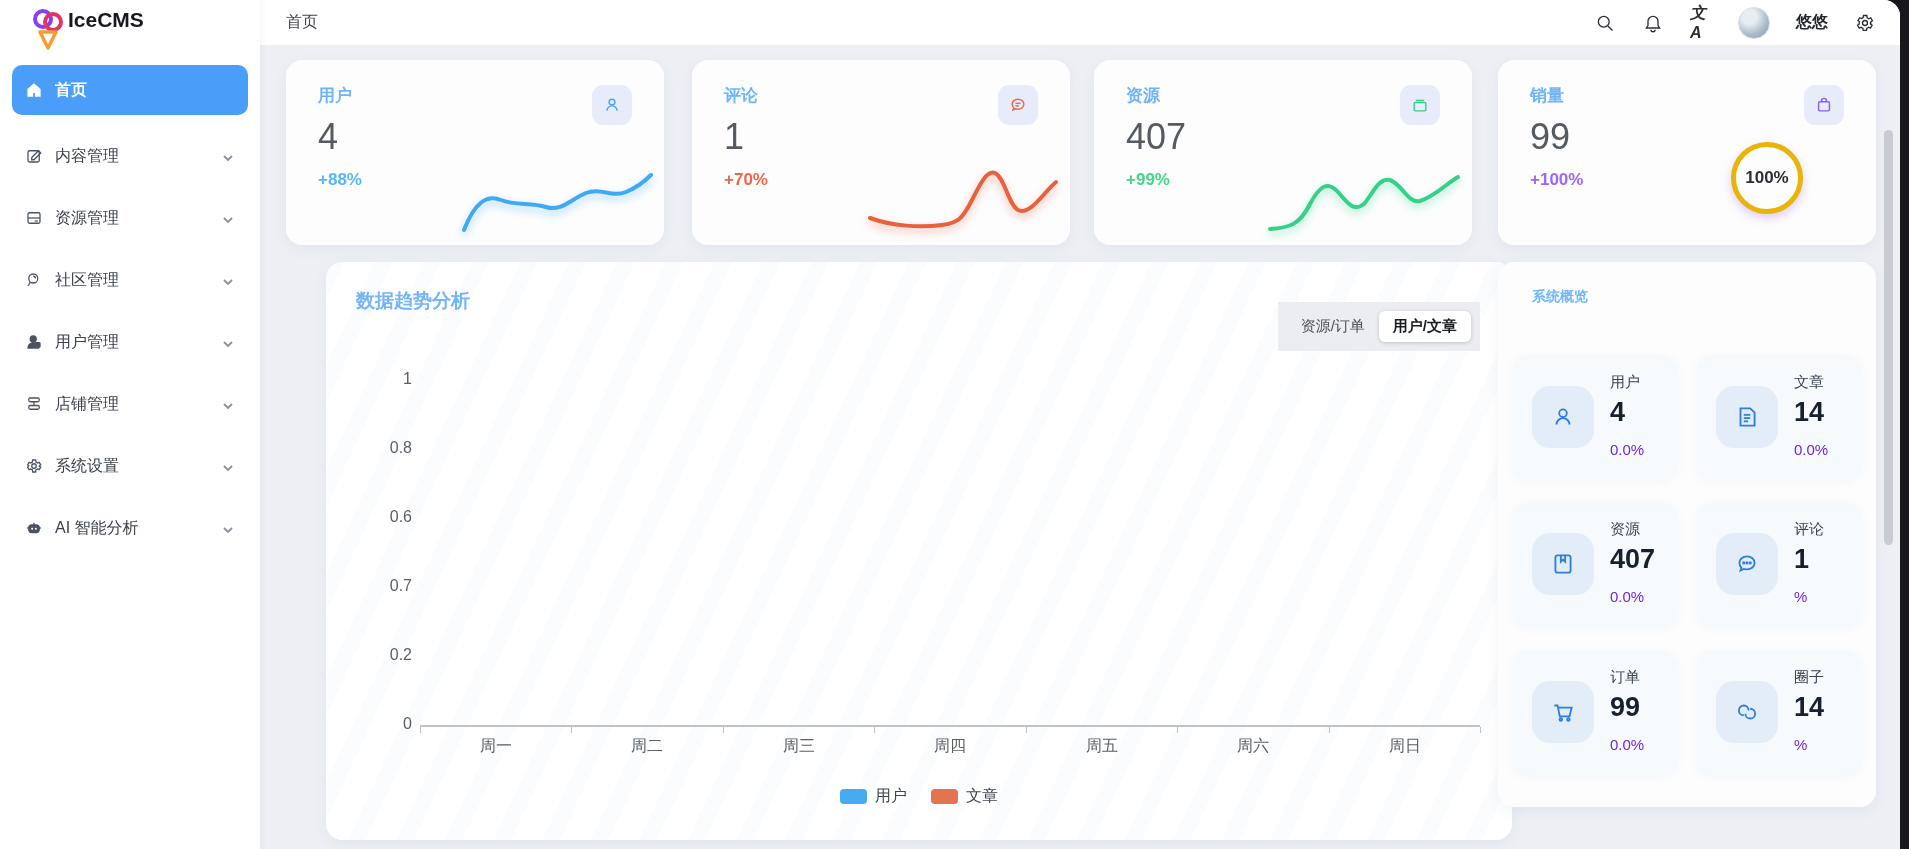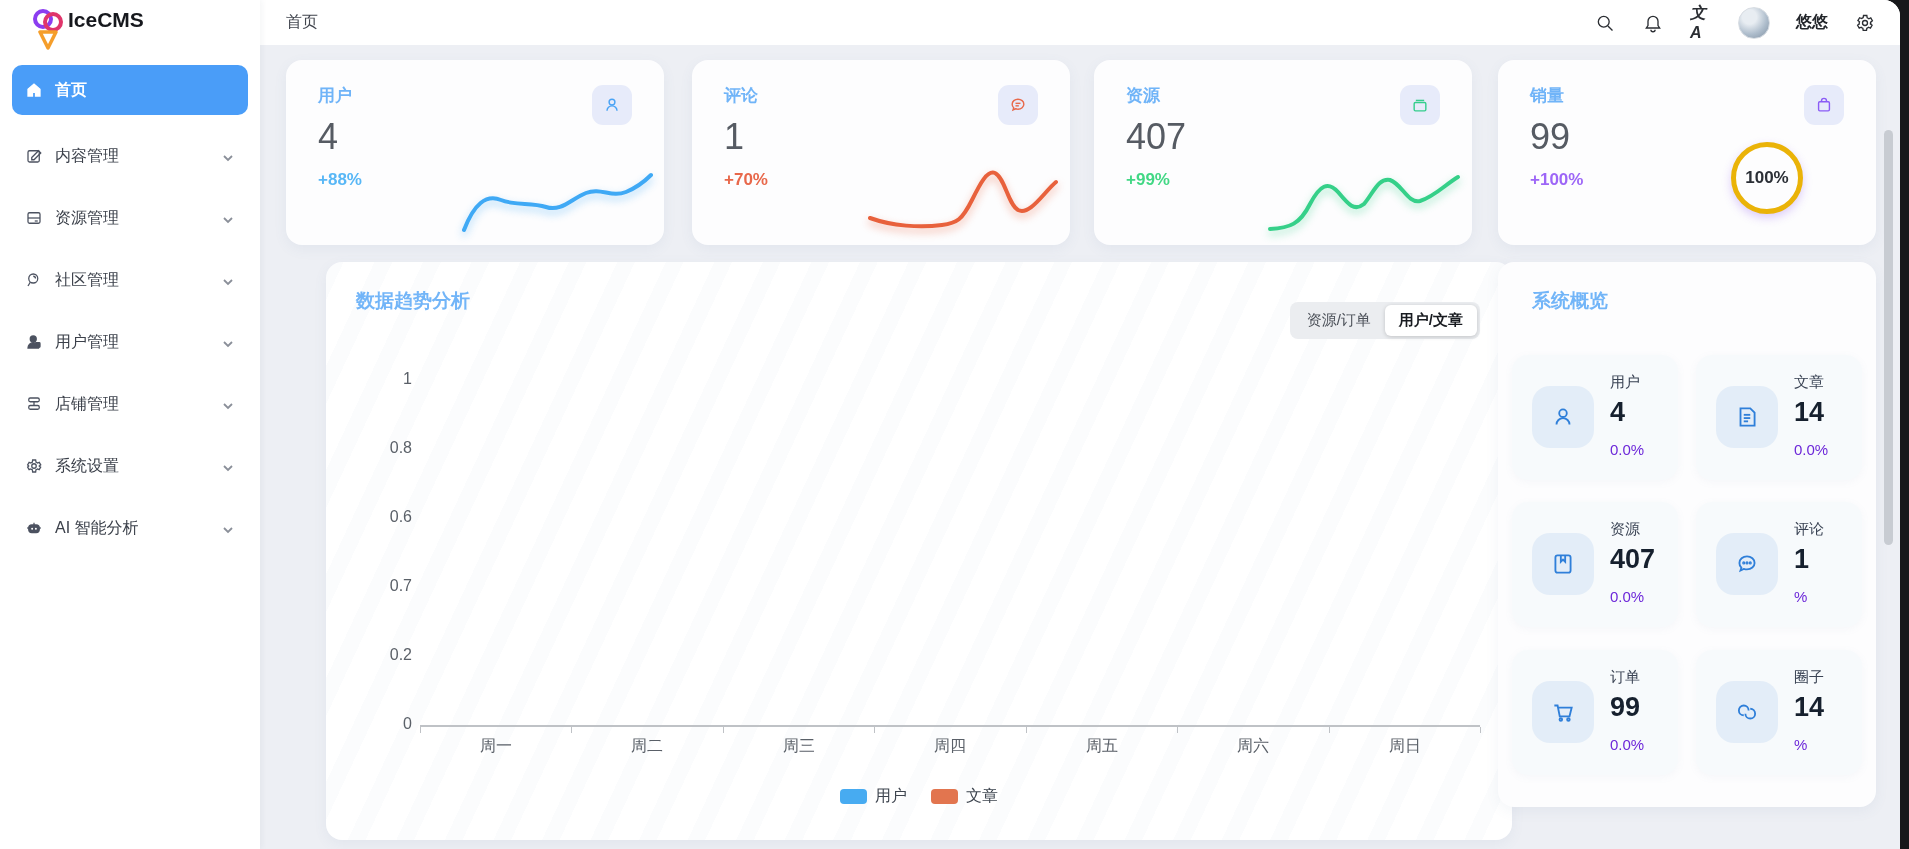--- a/index.html
+++ b/index.html
@@ -47,35 +47,35 @@
   .spark { position:absolute; right:8px; bottom:8px; width:200px; height:95px; }
   .ring { position:absolute; left:233px; top:82px; width:72px; height:72px; border-radius:50%;
           border:5px solid #eab308; display:flex; align-items:center; justify-content:center;
           box-shadow:0 4px 10px rgba(124,58,237,.25); background:#fdfdfe; }
   .ring span { font-size:17px; font-weight:bold; color:#2b2f36; }
 
   
   .chart-card { left:286px; top:262px; width:1186px; height:578px;
     background:repeating-linear-gradient(115deg,#fbfcfd 0 16px,#ffffff 16px 44px);margin-left:40px; }
   .ctitle { position:absolute; left:30px; top:26px; font-size:19px; font-weight:bold; color:#72b5f8; }
-  .tabs { position:absolute; right:32px; top:40px; background:#ebedf0; border-radius:8px; padding:3px; display:flex; }
+  .tabs { position:absolute; right:32px; top:40px; background:#ebedf0; border-radius:0; padding:9px; display:flex; }
   .tab { font-size:15px; padding:6px 14px; color:#4a4f57; border-radius:6px; cursor:pointer; white-space:nowrap; }
   .tab.active { background:#fff; color:#181b20; font-weight:bold; box-shadow:0 1px 4px rgba(0,0,0,.18); }
   .ylab { position:absolute; width:60px; text-align:right; font-size:16px; color:#5a6068; }
   .axis { position:absolute; left:94px; top:463px; width:1060px; border-top:2px solid #bfc2c6; }
   .tick { position:absolute; top:465px; width:1px; height:6px; background:#bfc2c6; }
   .xlab { position:absolute; top:474px; width:120px; text-align:center; font-size:16px; color:#5a6068; }
   .legend { position:absolute; left:0; top:524px; width:1186px; display:flex; justify-content:center; gap:24px; }
   .litem { display:flex; align-items:center; gap:8px; cursor:pointer; }
   .lswatch { width:27px; height:15px; border-radius:4px; }
   .llab { font-size:16px; color:#3f4650; }
 
   
   .ov { left:1498px; top:262px; width:378px; height:545px; }
-  .ovtitle { position:absolute; left:34px; top:26px; font-size:19px; font-weight:bold; color:#72b5f8; }
+  .ovtitle { position:absolute; left:34px; top:26px; font-size:14px; font-weight:bold; color:#72b5f8; }
   .tile { position:absolute; width:166px; height:125px; background:#f7fafc; border-radius:16px;
           box-shadow:0 2px 8px rgba(120,140,170,.06); }
   .tsq { position:absolute; left:20px; top:31px; width:62px; height:62px; border-radius:18px; background:#e3edf8;
          display:flex; align-items:center; justify-content:center; }
   .tsq svg { width:26px; height:26px; stroke:#2f7fd9; fill:none; stroke-width:1.7; }
   .tlab { position:absolute; left:98px; top:18px; font-size:15px; color:#3a4354; }
   .tval { position:absolute; left:98px; top:42px; font-size:27px; font-weight:bold; color:#16202e; }
   .tpct { position:absolute; left:98px; top:86px; font-size:15px; color:#6d28d9; }
 
   

